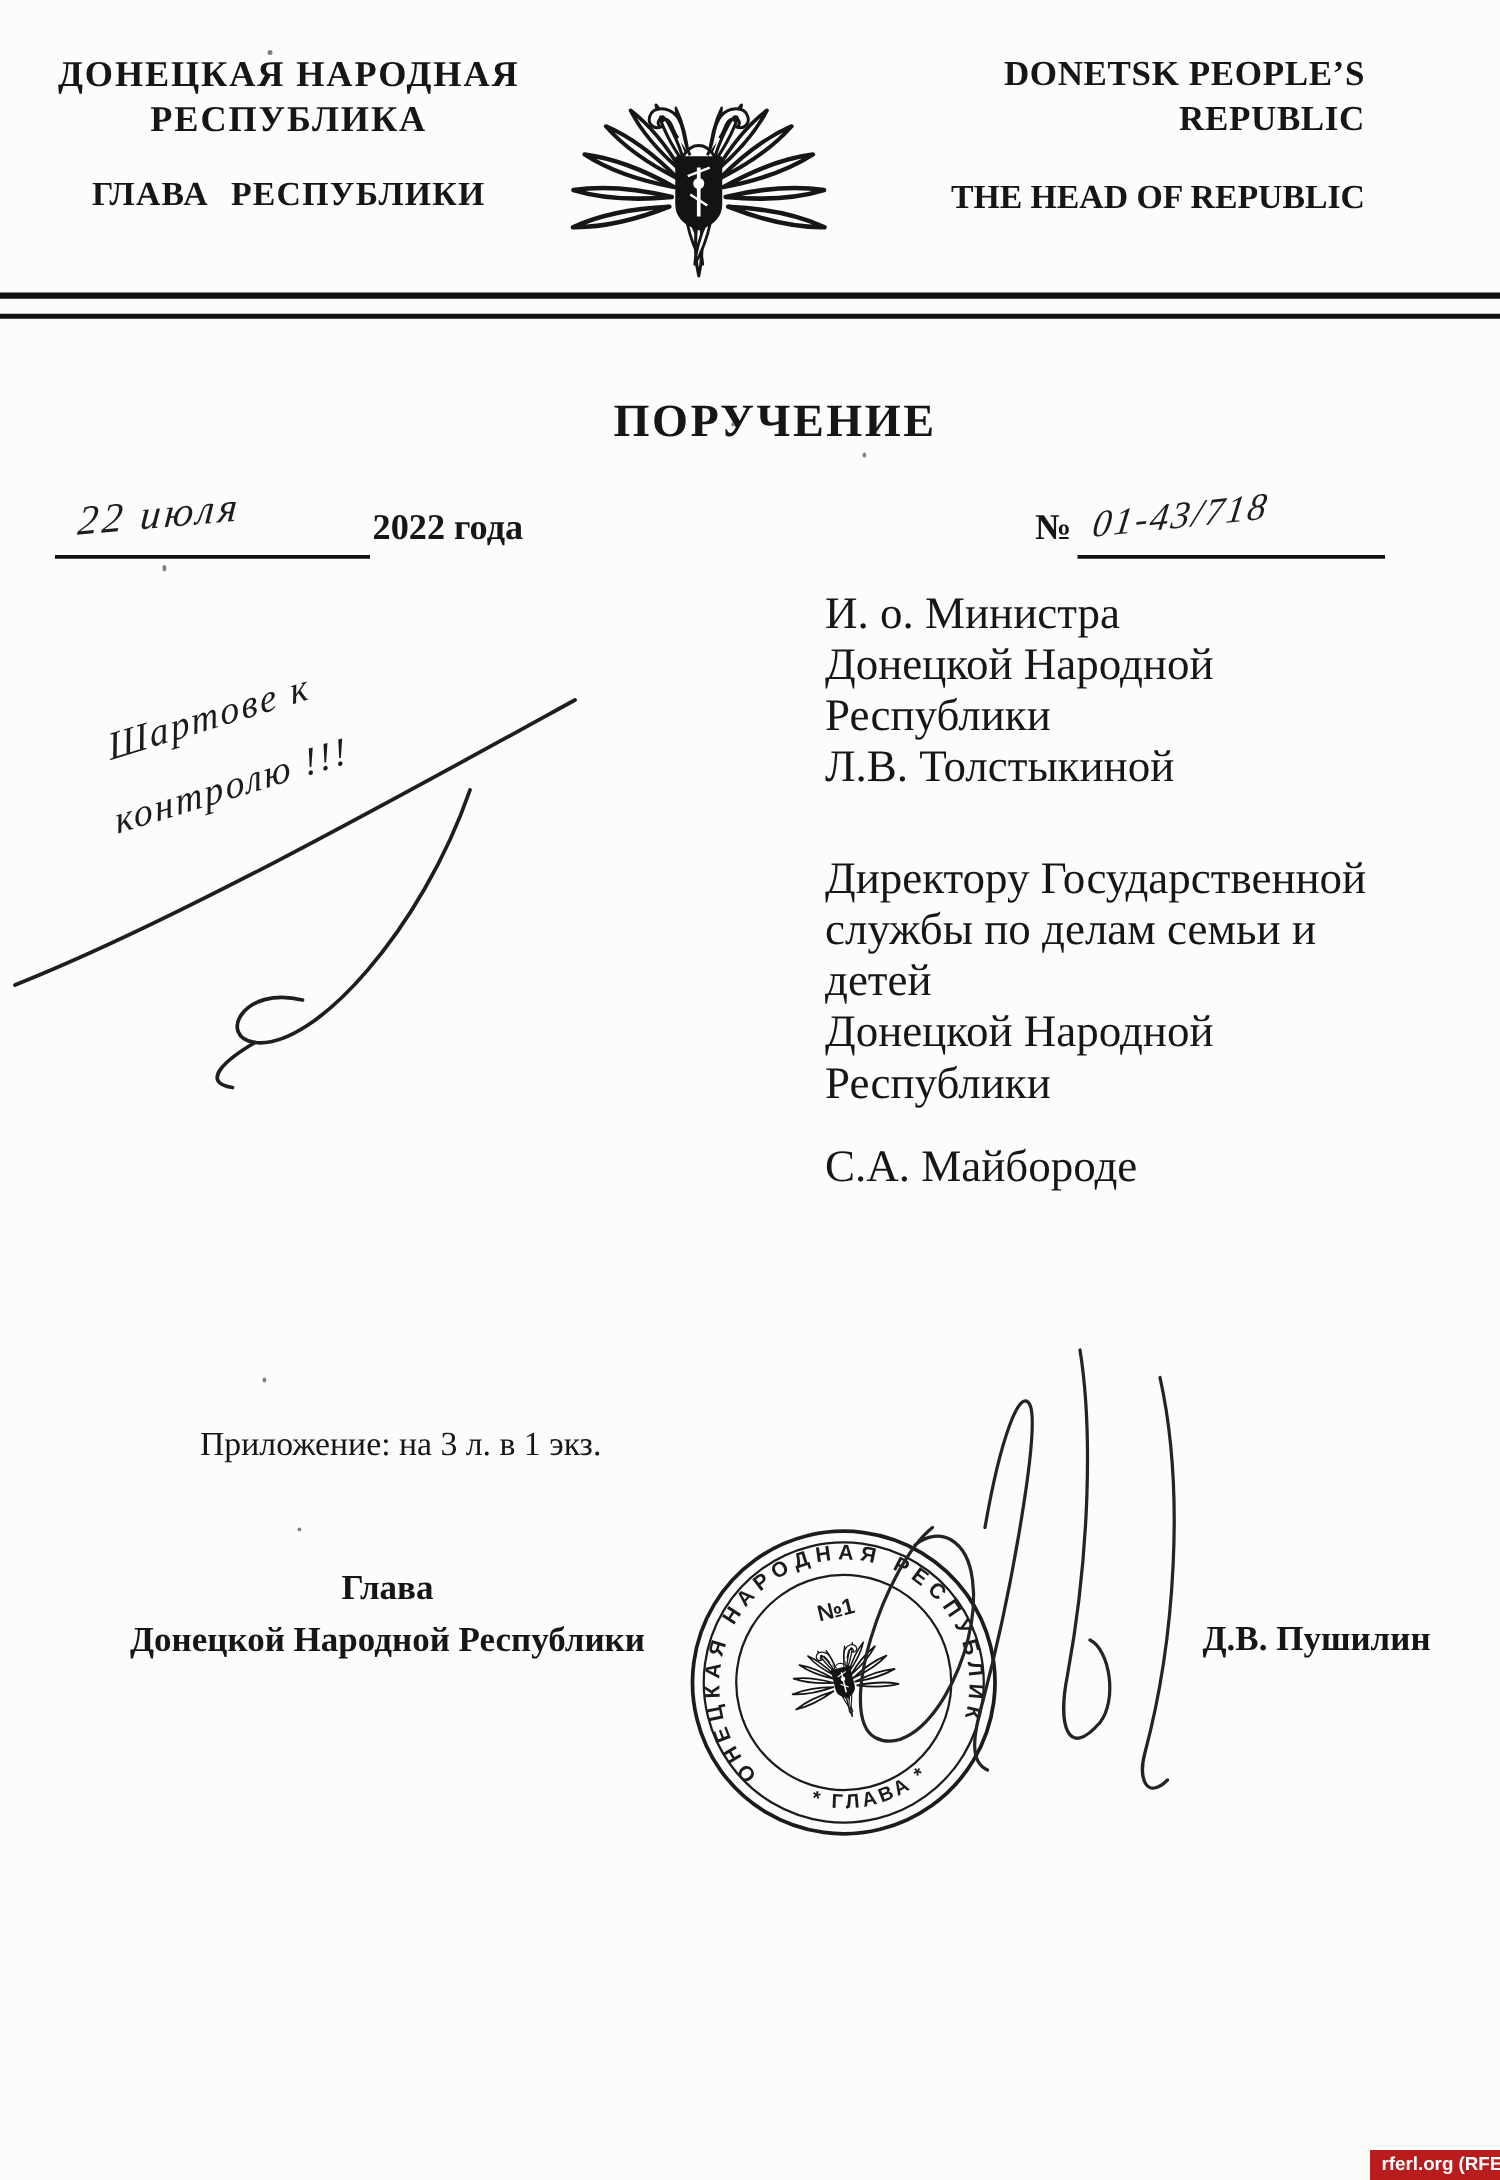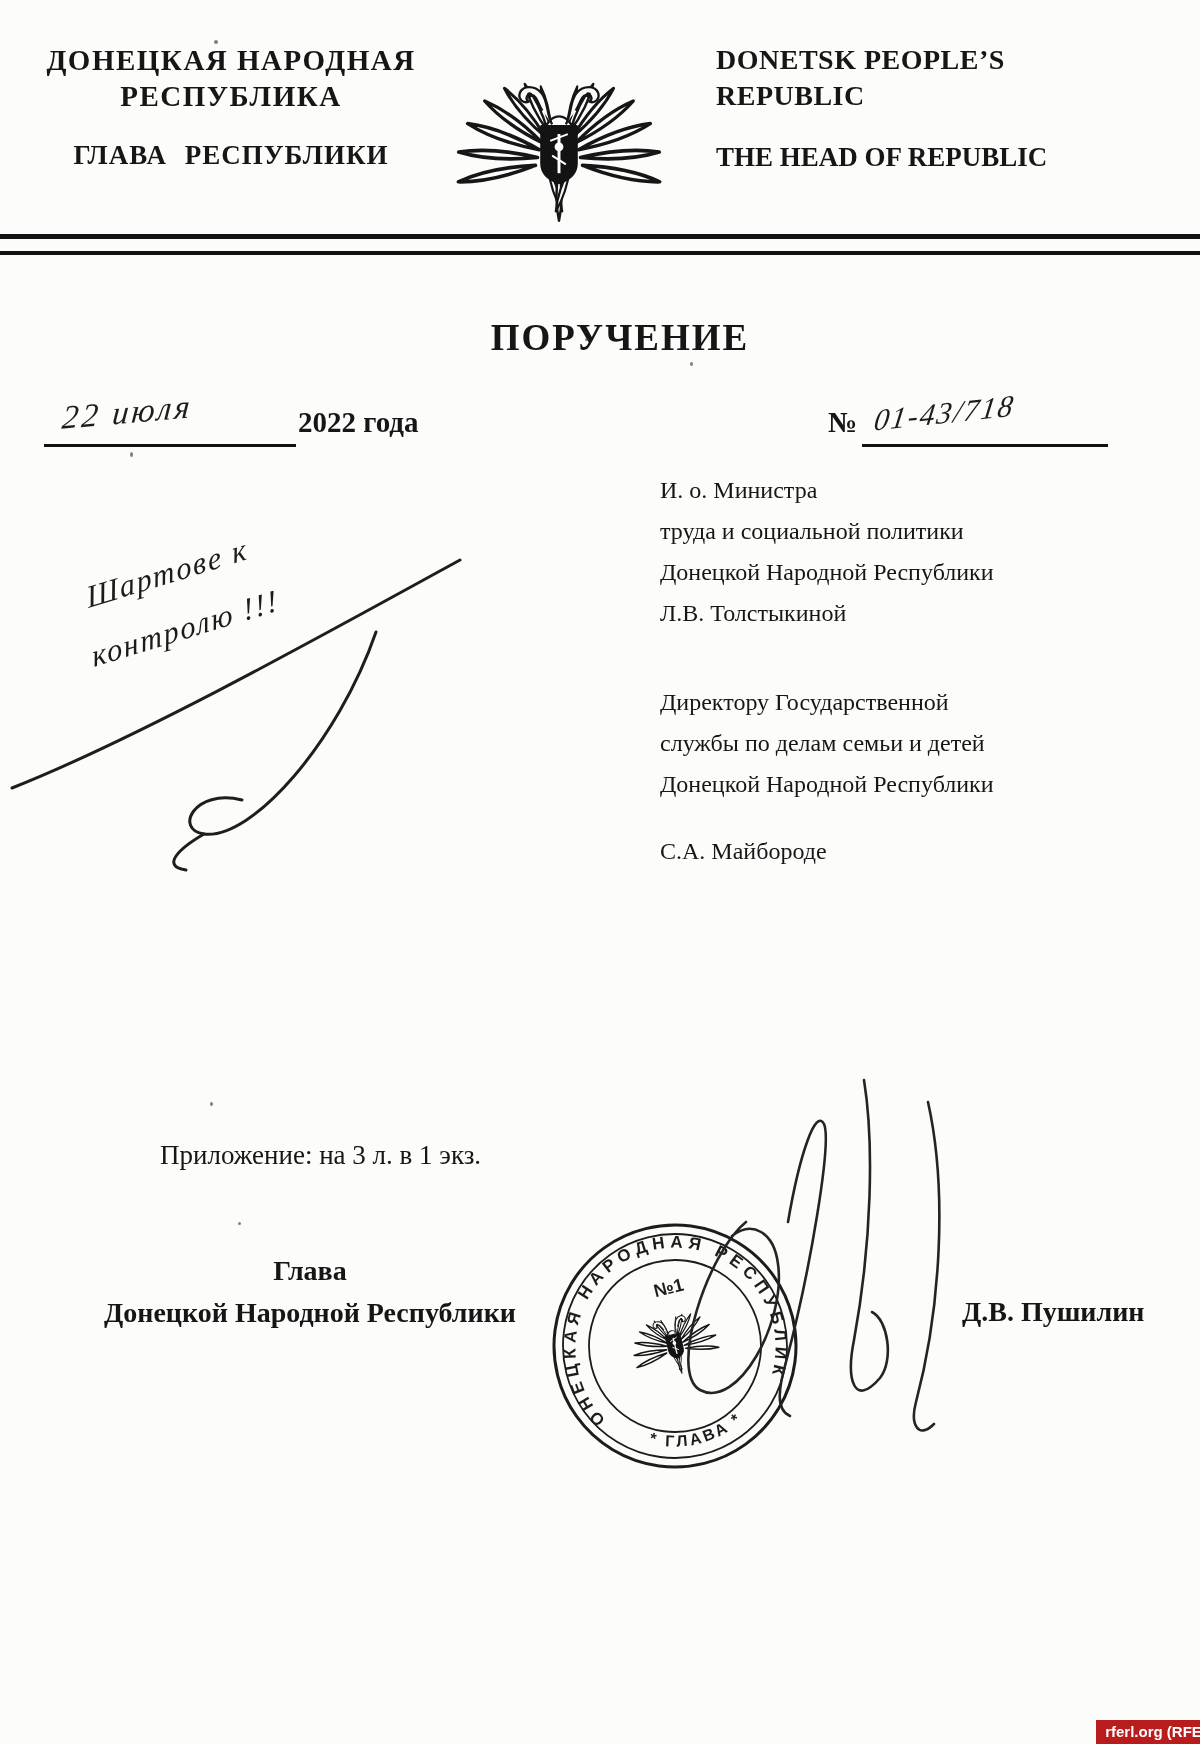--- a/index.html
+++ b/index.html
@@ -2,21 +2,21 @@
 <html lang="ru"><head>
 <meta charset="utf-8">
 <style>
   html,body{margin:0;padding:0;background:#fcfcfa;}
   .page{position:relative;width:1200px;height:1744px;margin:0 auto;background:#fcfcfa;
         color:#161616;font-family:"Liberation Serif",serif;overflow:hidden;padding-left:40px;}
   
   .lh-left{position:absolute;left:36px;top:42px;width:390px;text-align:center;font-weight:bold;}
   .lh-left .l1,.lh-left .l2{font-size:29px;letter-spacing:1.5px;line-height:36px;}
   .lh-left .l3{margin-top:26px;font-size:27px;letter-spacing:1px;word-spacing:10px;}
-  .lh-right{position:absolute;left:716px;top:42px;width:376px;text-align:left;font-weight:bold;}
+  .lh-right{position:absolute;left:716px;top:42px;width:376px;text-align:right;font-weight:bold;}
   .lh-right .l1,.lh-right .l2{font-size:28px;letter-spacing:.5px;line-height:36px;}
   .lh-right .l3{margin-top:28px;font-size:27px;}
   .emblem{position:absolute;left:450px;top:44px;width:218px;height:186px;}
   
   .rule{position:absolute;left:0;top:234px;width:1200px;height:12px;
         border-top:5px solid #121212;border-bottom:4px solid #121212;}
   
   .title{position:absolute;left:0;top:316px;width:100%;text-align:center;
          font-size:37px;font-weight:bold;letter-spacing:2px;}
   
@@ -31,21 +31,21 @@
              transform:rotate(-6deg) skewX(-14deg);}
   .num-underline{position:absolute;left:862px;top:410px;width:246px;height:34px;
                  border-bottom:3px solid #121212;}
   
   .margin-note{position:absolute;left:82px;top:506px;width:430px;font-size:31px;
                font-style:italic;letter-spacing:2px;color:#1b1b1b;
                transform:rotate(-17deg) skewX(-8deg);line-height:58px;}
   .margin-note .ln2{margin-left:-4px;}
   .note-flourish{position:absolute;left:8px;top:442px;width:470px;height:430px;}
   
-  .addr{position:absolute;left:660px;top:470px;width:436px;font-size:24px;line-height:41px;}
+  .addr{position:absolute;left:660px;top:470px;width:436px;font-size:36px;line-height:41px;}
   .addr .name1{}
   .addr .grp2{margin-top:48px;}
   .addr .name2{margin-top:26px;}
   
   .body-par{position:absolute;left:74px;top:986px;width:1052px;font-size:27px;
             line-height:40.5px;text-align:justify;text-indent:72px;}
   .attach{position:absolute;left:74px;top:1140px;width:900px;font-size:27px;text-indent:86px;}
   
   .sig-left{position:absolute;left:60px;top:1250px;width:500px;text-align:center;
             font-weight:bold;font-size:28px;line-height:42px;}
@@ -140,21 +140,20 @@
       <path d="M196,392 C172,406 152,424 178,428"></path>
     </g>
   </svg>
   <div class="margin-note">
     <div class="ln1">Шартове к</div>
     <div class="ln2">контролю !!!</div>
   </div>
 
   <div class="addr">
     <div>И. о. Министра</div>
-    <div>труда и социальной политики</div>
     <div>Донецкой Народной Республики</div>
     <div class="name1">Л.В. Толстыкиной</div>
     <div class="grp2">Директору Государственной</div>
     <div>службы по делам семьи и детей</div>
     <div>Донецкой Народной Республики</div>
     <div class="name2">С.А. Майбороде</div>
   </div>
 
   <div class="attach">Приложение: на 3 л. в 1 экз.</div>
 

